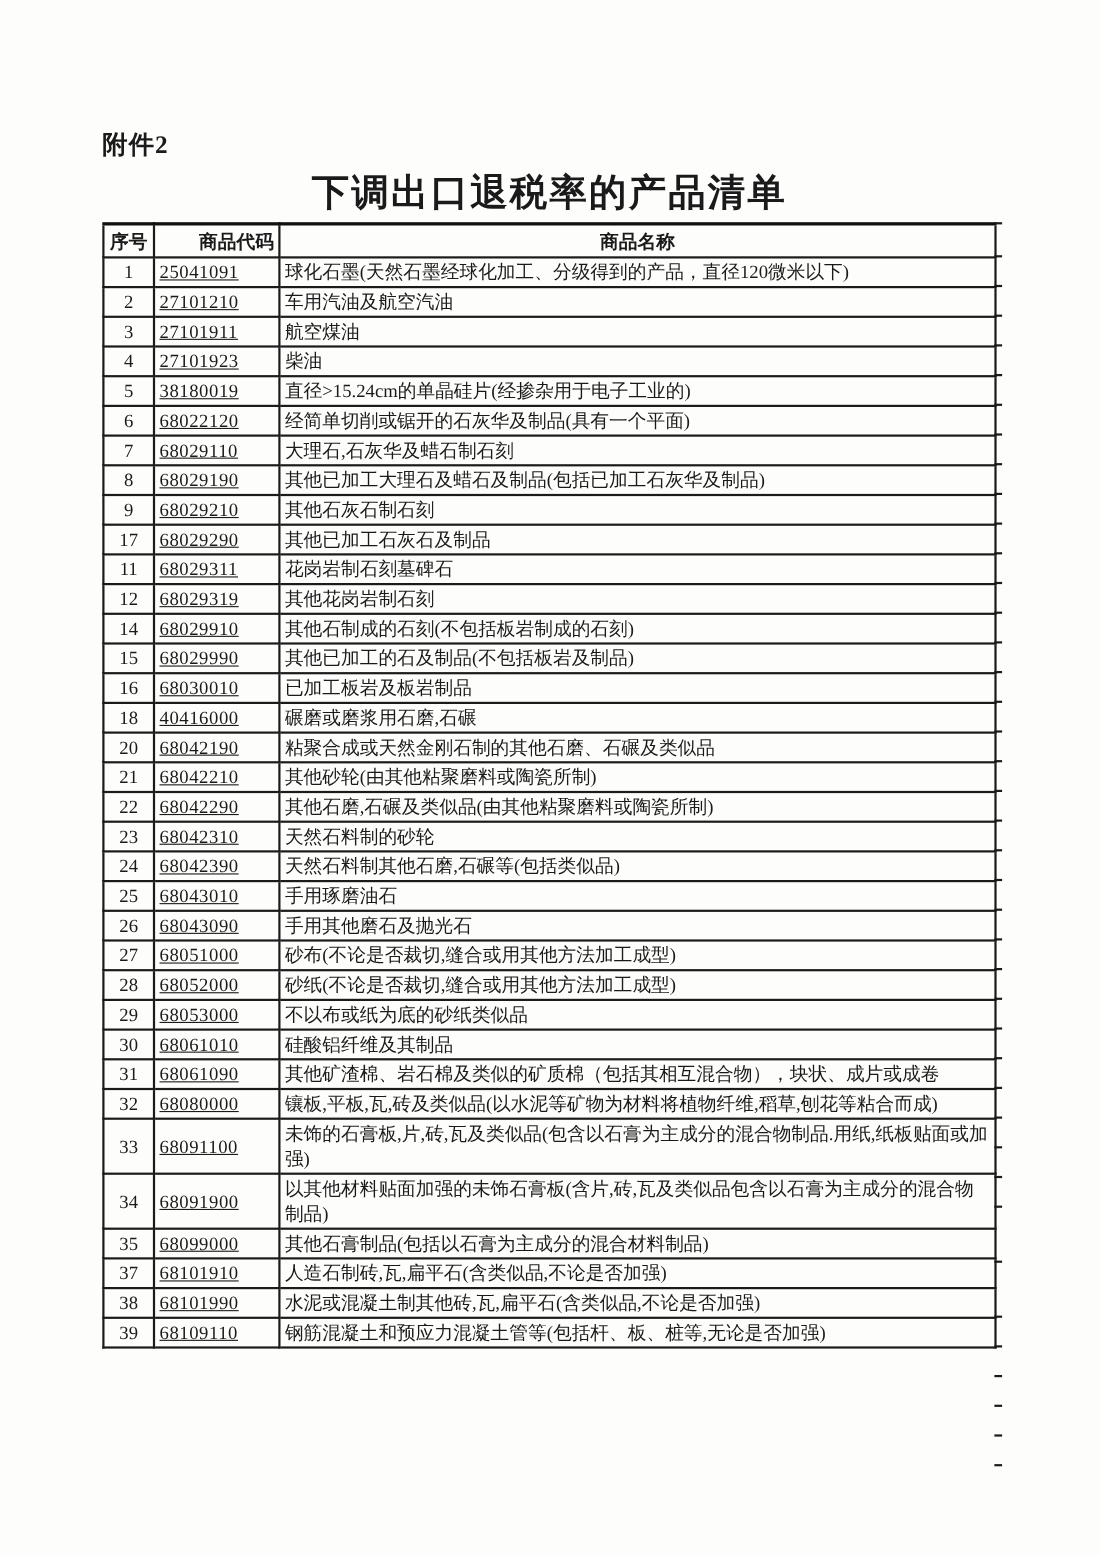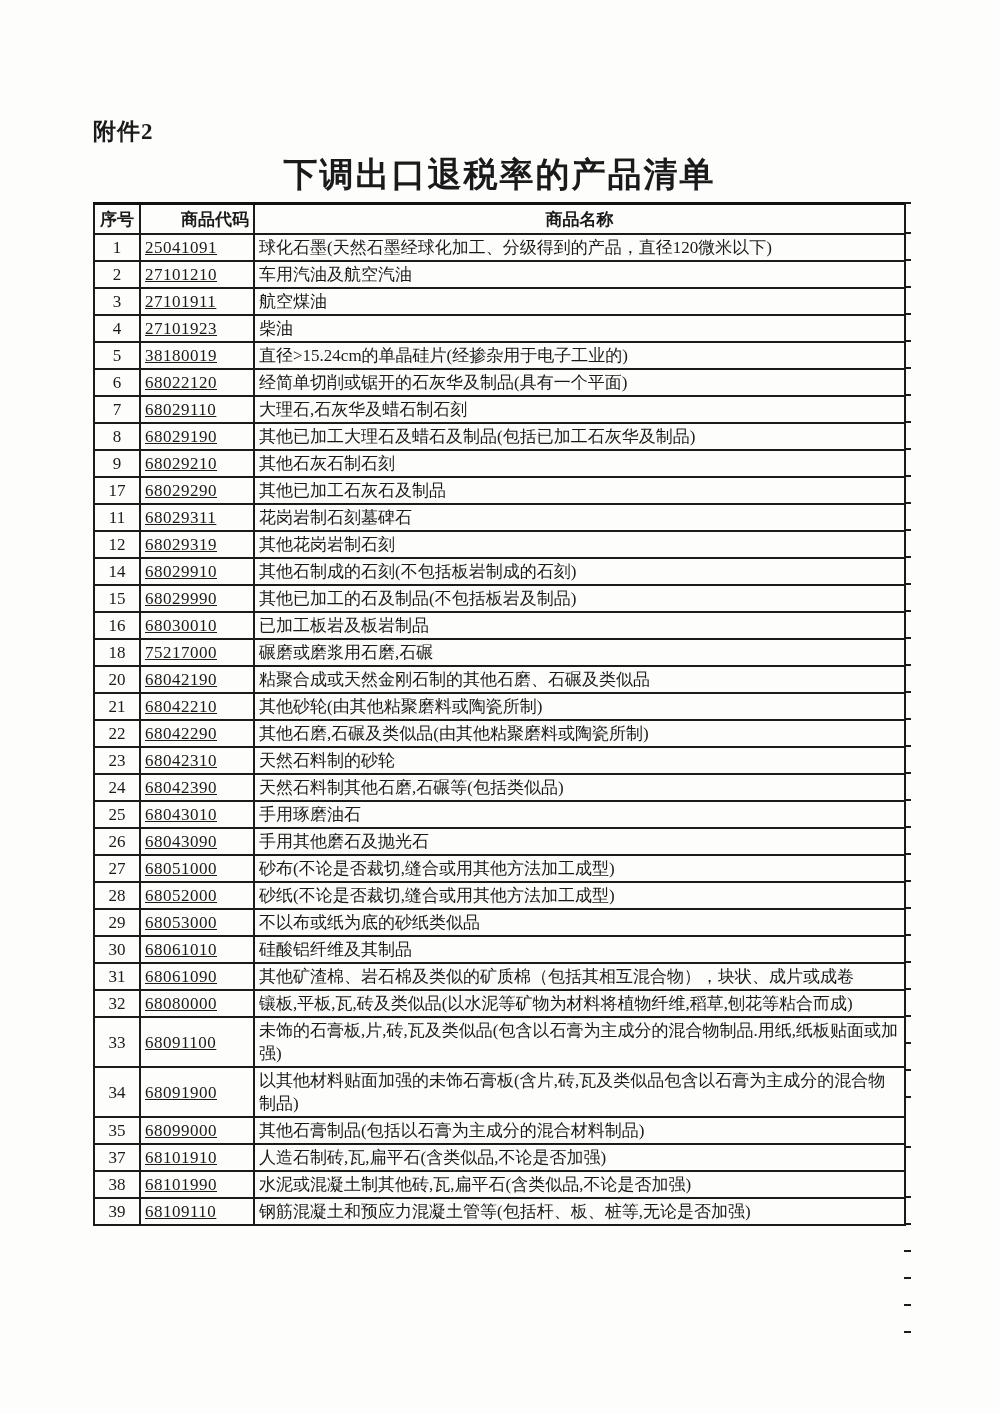--- a/index.html
+++ b/index.html
@@ -186,21 +186,21 @@
             <td class="cell-code">68029990</td>
             <td class="cell-name">其他已加工的石及制品(不包括板岩及制品)</td>
           </tr>
           <tr>
             <td class="cell-no">16</td>
             <td class="cell-code">68030010</td>
             <td class="cell-name">已加工板岩及板岩制品</td>
           </tr>
           <tr>
             <td class="cell-no">18</td>
-            <td class="cell-code">75217000</td>
+            <td class="cell-code">40416000</td>
             <td class="cell-name">碾磨或磨浆用石磨,石碾</td>
           </tr>
           <tr>
             <td class="cell-no">20</td>
             <td class="cell-code">68042190</td>
             <td class="cell-name">粘聚合成或天然金刚石制的其他石磨、石碾及类似品</td>
           </tr>
           <tr>
             <td class="cell-no">21</td>
             <td class="cell-code">68042210</td>

